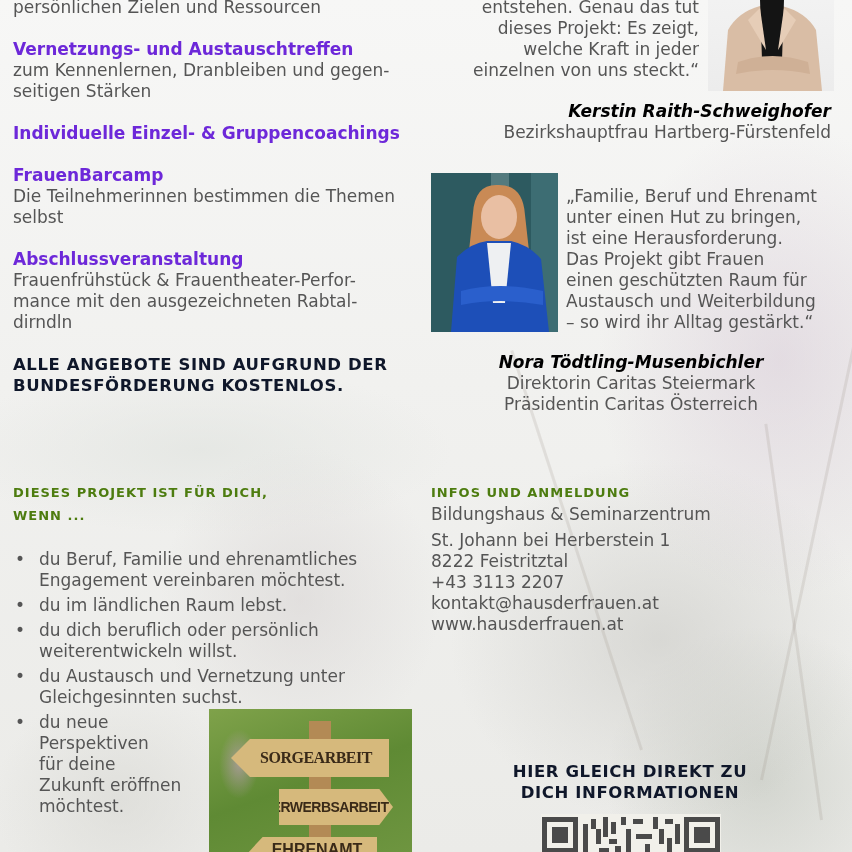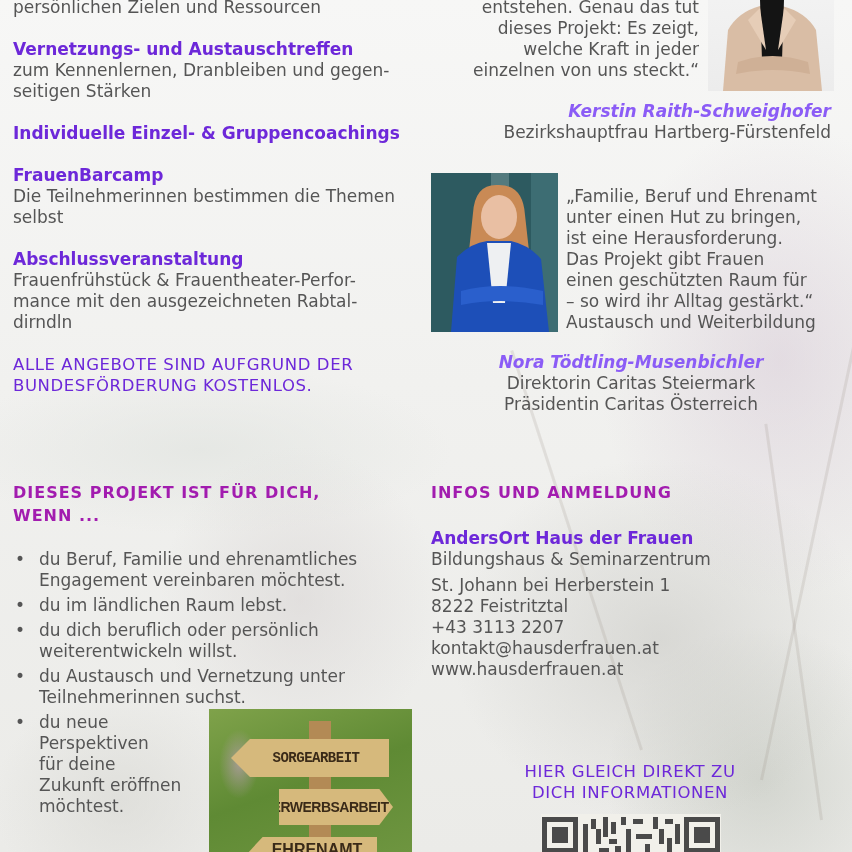--- a/index.html
+++ b/index.html
@@ -20,24 +20,24 @@
         radial-gradient(ellipse 220px 220px at 760px 780px, rgba(185,190,180,0.5), transparent 70%),
         linear-gradient(180deg, #f7f7f6 0%, #f1f1ef 45%, #ebebe8 100%);
     }
     .stalk { position: absolute; width: 3px; background: rgba(150,140,130,0.18); transform-origin: bottom; z-index: 0; }
     .col { position: absolute; z-index: 1; }
     .left-col { left: 13px; width: 400px; }
     .right-col { left: 431px; width: 410px; }
     .txt { font-size: 17px; line-height: 21px; color: #555; }
     .bold { font-weight: bold; color: #6d28d9; font-size: 17px; line-height: 21px; }
     .block { margin-bottom: 21px; }
-    .green-note { color: #6d28d9; font-weight: normal; font-size: 16.5px; line-height: 21px; letter-spacing: 0.6px; }
-    .red-h { color: #a21caf; font-weight: bold; font-size: 16px; line-height: 23px; letter-spacing: 1px; }
+    .green-note { color: #0f172a; font-weight: bold; font-size: 16.5px; line-height: 21px; letter-spacing: 0.6px; }
+    .red-h { color: #4d7c0f; font-weight: bold; font-size: 13px; line-height: 23px; letter-spacing: 1px; }
     .quote { font-size: 17px; line-height: 21px; color: #555; }
-    .author { font-weight: bold; font-style: italic; font-size: 17px; line-height: 21px; color: #8b5cf6; }
+    .author { font-weight: bold; font-style: italic; font-size: 17px; line-height: 21px; color: #000000; }
     .photo { position: absolute; z-index: 1; overflow: hidden; }
     .bullets { list-style: none; margin: 0; padding: 0; }
     .bullets li { position: relative; padding-left: 26px; font-size: 17px; line-height: 21px; margin-bottom: 4px; color: #555; }
     .bullets li .dot { position: absolute; left: 2px; top: 0; }
     .qr { position: absolute; z-index: 1; }
   </style>
 </head>
 <body>
 
 <div class="bg"></div>
@@ -108,22 +108,22 @@
     <path d="M56 70 L80 70 L74 130 L62 130 Z" fill="#eef0f2"></path>
     <path d="M30 118 Q68 108 112 118 L112 132 Q68 124 30 132 Z" fill="#2a5fcc"></path>
   </svg>
 </div>
 <div class="col" style="left:566px;top:186px;width:280px;">
   <div class="quote">„Familie, Beruf und Ehrenamt</div>
   <div class="quote">unter einen Hut zu bringen,</div>
   <div class="quote">ist eine Herausforderung.</div>
   <div class="quote">Das Projekt gibt Frauen</div>
   <div class="quote">einen geschützten Raum für</div>
+  <div class="quote">Austausch und Weiterbildung</div>
   <div class="quote">– so wird ihr Alltag gestärkt.“</div>
-  <div class="quote">Austausch und Weiterbildung</div>
 </div>
 <div class="col" style="left:431px;top:352px;width:400px;text-align:center;">
   <div class="author">Nora Tödtling-Musenbichler</div>
   <div class="txt">Direktorin Caritas Steiermark</div>
   <div class="txt">Präsidentin Caritas Österreich</div>
 </div>
 
 <div class="col left-col" style="top:481px;">
   <div class="red-h">DIESES PROJEKT IST FÜR DICH,</div>
   <div class="red-h">WENN ...</div>
@@ -138,50 +138,49 @@
       <div>du im ländlichen Raum lebst.</div>
     </li>
     <li>
       <span class="dot">•</span>
       <div>du dich beruflich oder persönlich</div>
       <div>weiterentwickeln willst.</div>
     </li>
     <li>
       <span class="dot">•</span>
       <div>du Austausch und Vernetzung unter</div>
-      <div>Teilnehmerinnen suchst.</div>
+      <div>Gleichgesinnten suchst.</div>
     </li>
     <li>
       <span class="dot">•</span>
       <div>du neue</div>
       <div>Perspektiven</div>
       <div>für deine</div>
       <div>Zukunft eröffnen</div>
       <div>möchtest.</div>
     </li>
   </ul>
 </div>
 
 <div class="photo" style="left:209px;top:709px;width:203px;height:143px;background:linear-gradient(160deg,#7fa24a 0%,#5f8a34 50%,#6e9540 100%);">
   <div style="position:absolute;left:10px;top:20px;width:40px;height:70px;background:radial-gradient(#c9a0c8,transparent 70%);opacity:0.6;"></div>
   <div style="position:absolute;left:100px;top:12px;width:22px;height:131px;background:#b38a55;"></div>
   <div style="position:absolute;left:22px;top:30px;width:158px;height:38px;background:#d6b97c;clip-path:polygon(12% 0,100% 0,100% 100%,12% 100%,0 50%);display:flex;align-items:center;justify-content:center;padding-left:12px;box-sizing:border-box;">
-    <span style="font-family:Liberation Mono, monospace;font-weight:bold;font-size:14px;color:#3a2a18;letter-spacing:-0.5px;">SORGEARBEIT</span>
+    <span style="font-family:Liberation Serif, serif;font-weight:bold;font-size:16px;color:#3a2a18;letter-spacing:-0.5px;">SORGEARBEIT</span>
   </div>
   <div style="position:absolute;left:70px;top:80px;width:114px;height:36px;background:#d6b97c;clip-path:polygon(0 0,88% 0,100% 50%,88% 100%,0 100%);display:flex;align-items:center;justify-content:center;padding-right:12px;box-sizing:border-box;">
     <span style="font-family:'Liberation Sans',sans-serif;font-weight:bold;font-size:14px;color:#3a2a18;letter-spacing:-0.5px;">ERWERBSARBEIT</span>
   </div>
   <div style="position:absolute;left:38px;top:128px;width:130px;height:34px;background:#d6b97c;clip-path:polygon(12% 0,100% 0,100% 100%,12% 100%,0 50%);display:flex;align-items:flex-start;justify-content:center;padding-left:10px;padding-top:4px;box-sizing:border-box;">
     <span style="font-family:'Liberation Sans',sans-serif;font-weight:bold;font-size:16px;color:#3a2a18;">EHRENAMT</span>
   </div>
 </div>
 
 <div class="col right-col" style="top:481px;">
   <div class="red-h">INFOS UND ANMELDUNG</div>
-  <div style="margin-top:24px;" class="bold">AndersOrt Haus der Frauen</div>
   <div class="txt">Bildungshaus &amp; Seminarzentrum</div>
   <div style="margin-top:5px;" class="txt">St. Johann bei Herberstein 1</div>
   <div class="txt">8222 Feistritztal</div>
   <div class="txt">+43 3113 2207</div>
   <div class="txt">kontakt@hausderfrauen.at</div>
   <div class="txt">www.hausderfrauen.at</div>
 </div>
 
 <div class="col" style="left:460px;top:761px;width:340px;text-align:center;">
   <div class="green-note">HIER GLEICH DIREKT ZU</div>

